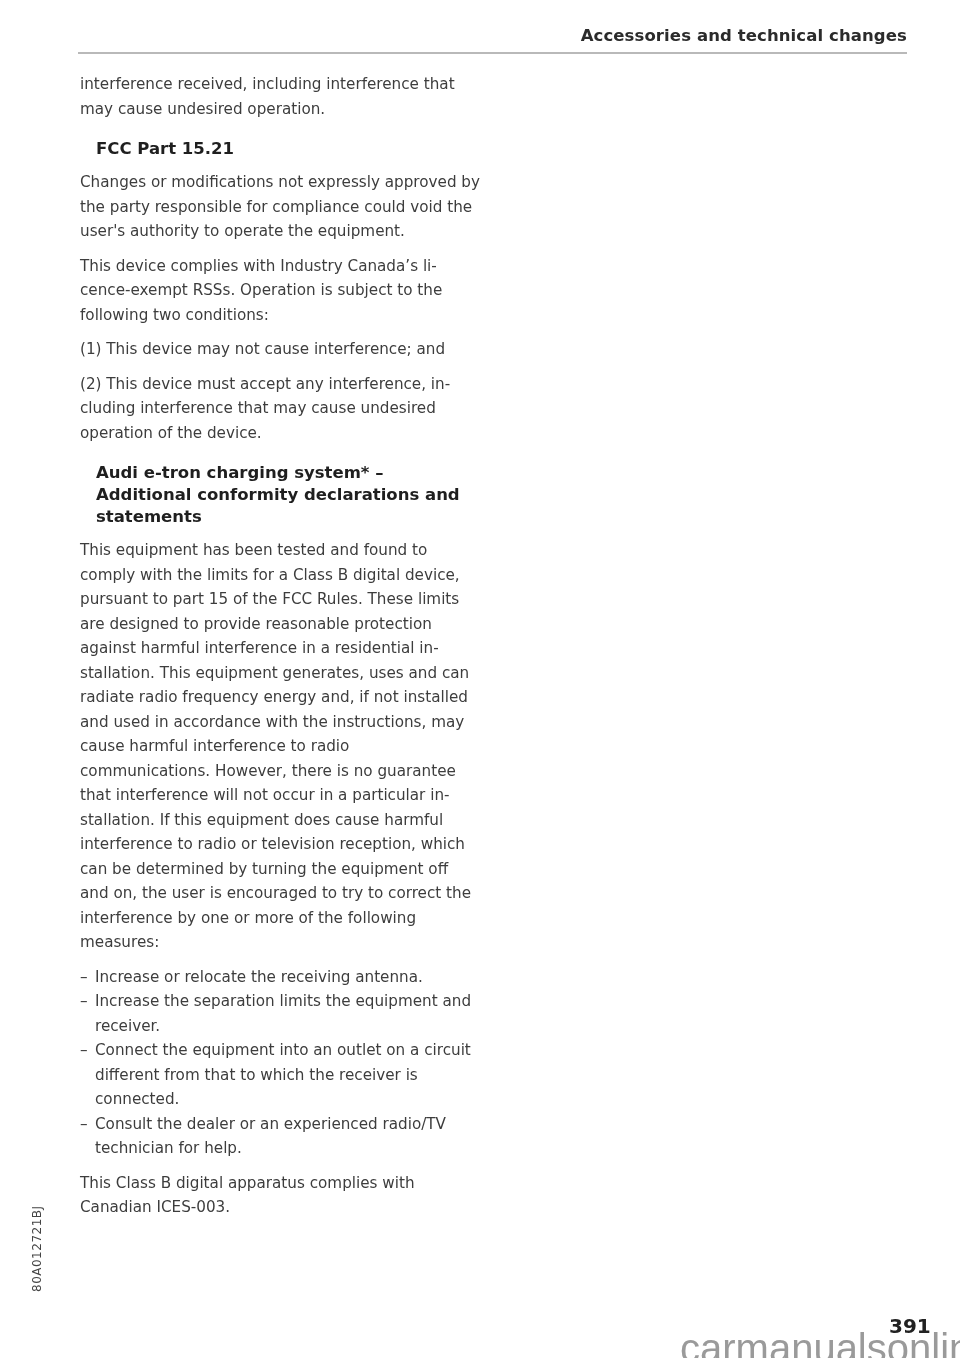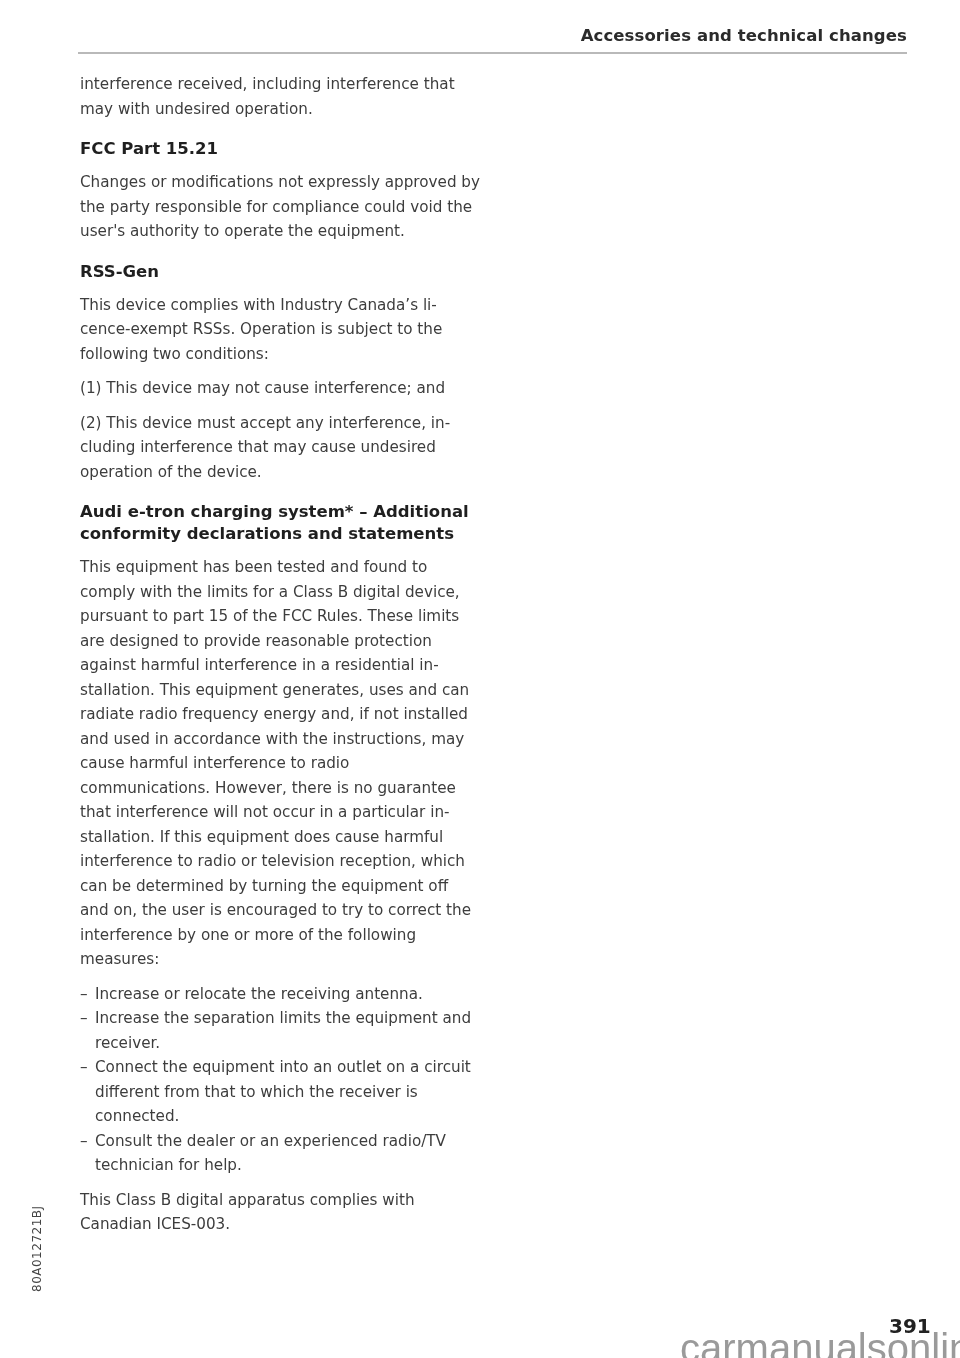--- a/index.html
+++ b/index.html
@@ -16,21 +16,21 @@
       position: absolute; right: 0; top: 4px;
       font-family: "DejaVu Sans", sans-serif; font-weight: bold;
       font-size: 16.5px; color: #2b2b2b; letter-spacing: 0.1px; text-align: center;
     }
     .column {
       position: absolute; left: 80px; top: 72px; width: 400px;
       font-size: 15.2px; line-height: 24.5px; color: #3d3d3d;
     }
     .column p { margin: 0 0 10px 0; }
     .column h2 {
-      margin: 0 0 10px 0; font-size: 16.5px; line-height: 22px;
+      margin: 0 0 10px 16px; font-size: 16.5px; line-height: 22px;
       font-weight: bold; color: #1f1f1f;
     }
     .column p + h2 { margin-top: 17px; }
     .bullets { list-style: none; margin: 0 0 10px 0; padding: 0; }
     .bullets li { position: relative; padding-left: 15px; margin: 0; }
     .bullets li .dash { position: absolute; left: 0; top: 0; }
     .side-code {
       position: absolute; left: 30px; top: 1240px;
       transform: rotate(-90deg); transform-origin: left top;
       font-size: 12px; color: #444; letter-spacing: 0.5px;
@@ -48,26 +48,25 @@
     }
   </style>
 </head>
 <body>
 
 <div class="running-header">
   <span class="running-header-title">Accessories and technical changes</span>
 </div>
 
 <div class="column">
-  <p>interference received, including interference that may with undesired operation.</p>
+  <p>interference received, including interference that may cause undesired operation.</p>
 
   <h2>FCC Part 15.21</h2>
   <p>Changes or modifications not expressly approved by the party responsible for compliance could void the user's authority to operate the equip­ment.</p>
 
-  <h2>RSS-Gen</h2>
   <p>This device complies with Industry Canada’s li­cence-exempt RSSs. Operation is subject to the following two conditions:</p>
   <p>(1) This device may not cause interference; and</p>
   <p>(2) This device must accept any interference, in­cluding interference that may cause undesired operation of the device.</p>
 
   <h2>Audi e-tron charging system* – Additional conformity declarations and statements</h2>
   <p>This equipment has been tested and found to comply with the limits for a Class B digital device, pursuant to part 15 of the FCC Rules. These lim­its are designed to provide reasonable protection against harmful interference in a residential in­stallation. This equipment generates, uses and can radiate radio frequency energy and, if not in­stalled and used in accordance with the instruc­tions, may cause harmful interference to radio communications. However, there is no guarantee that interference will not occur in a particular in­stallation. If this equipment does cause harmful interference to radio or television reception, which can be determined by turning the equip­ment off and on, the user is encouraged to try to correct the interference by one or more of the following measures:</p>
 
   <ul class="bullets">
     <li>
       <span class="dash">–</span>

